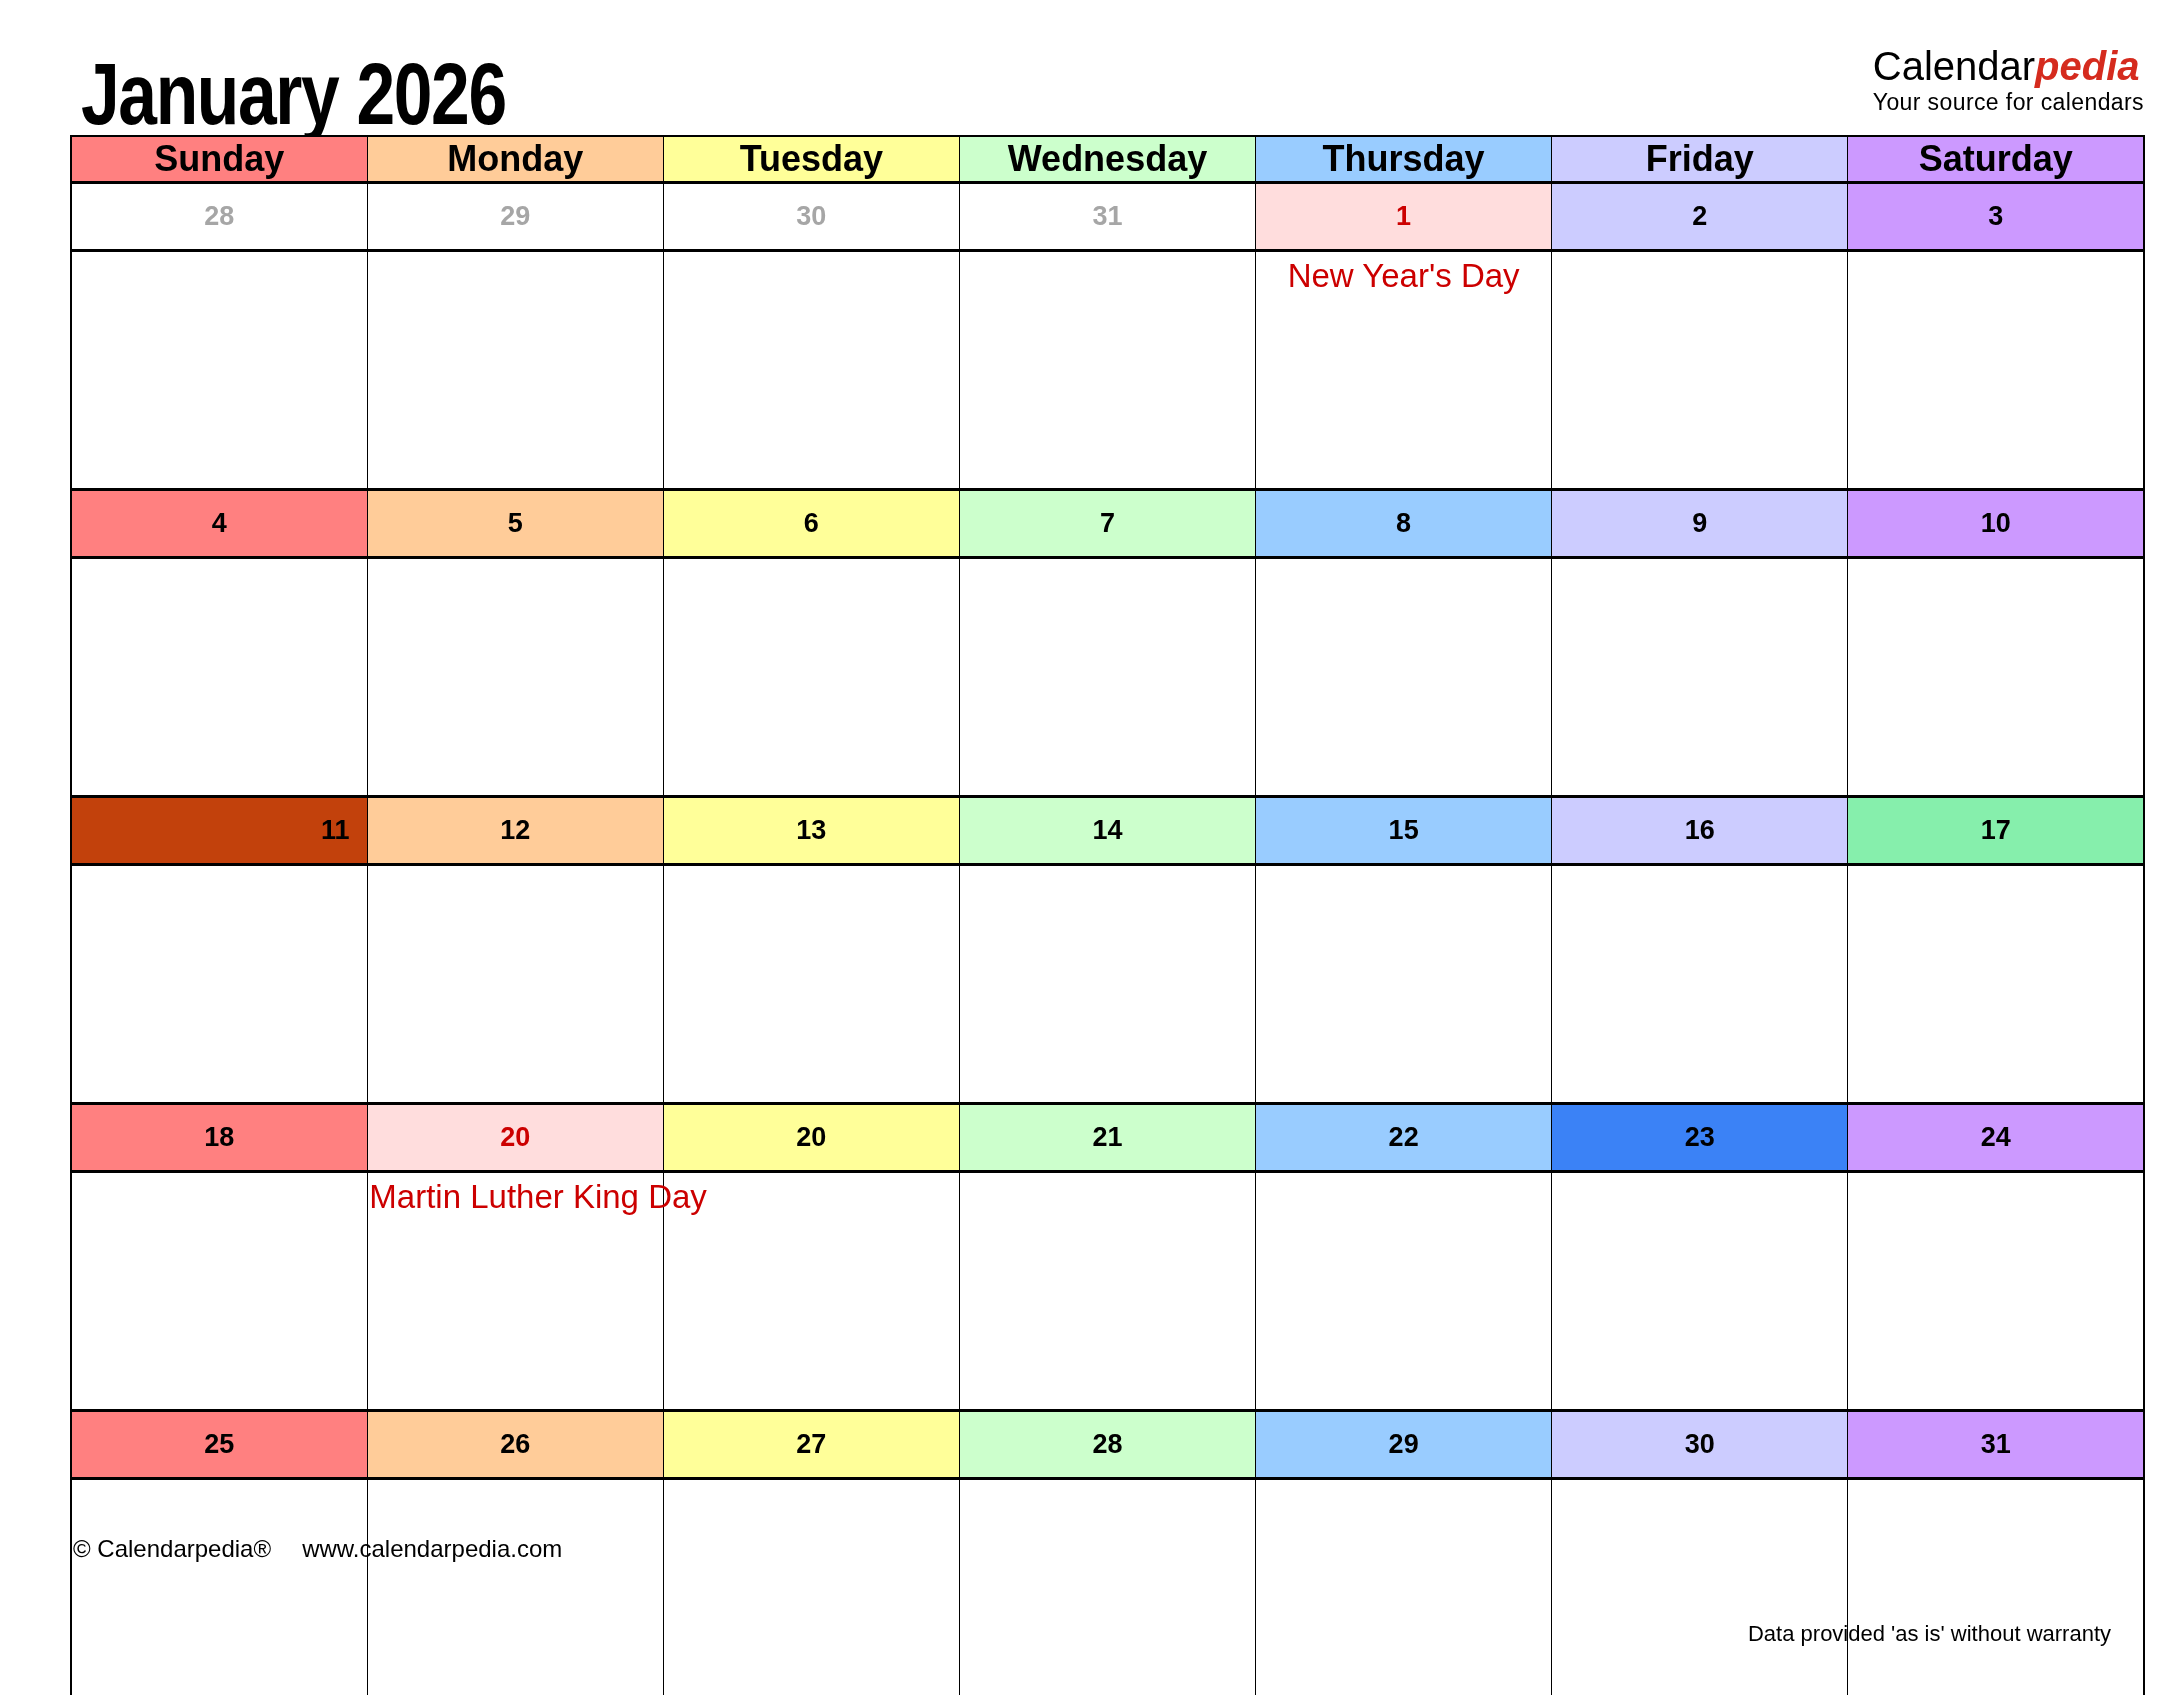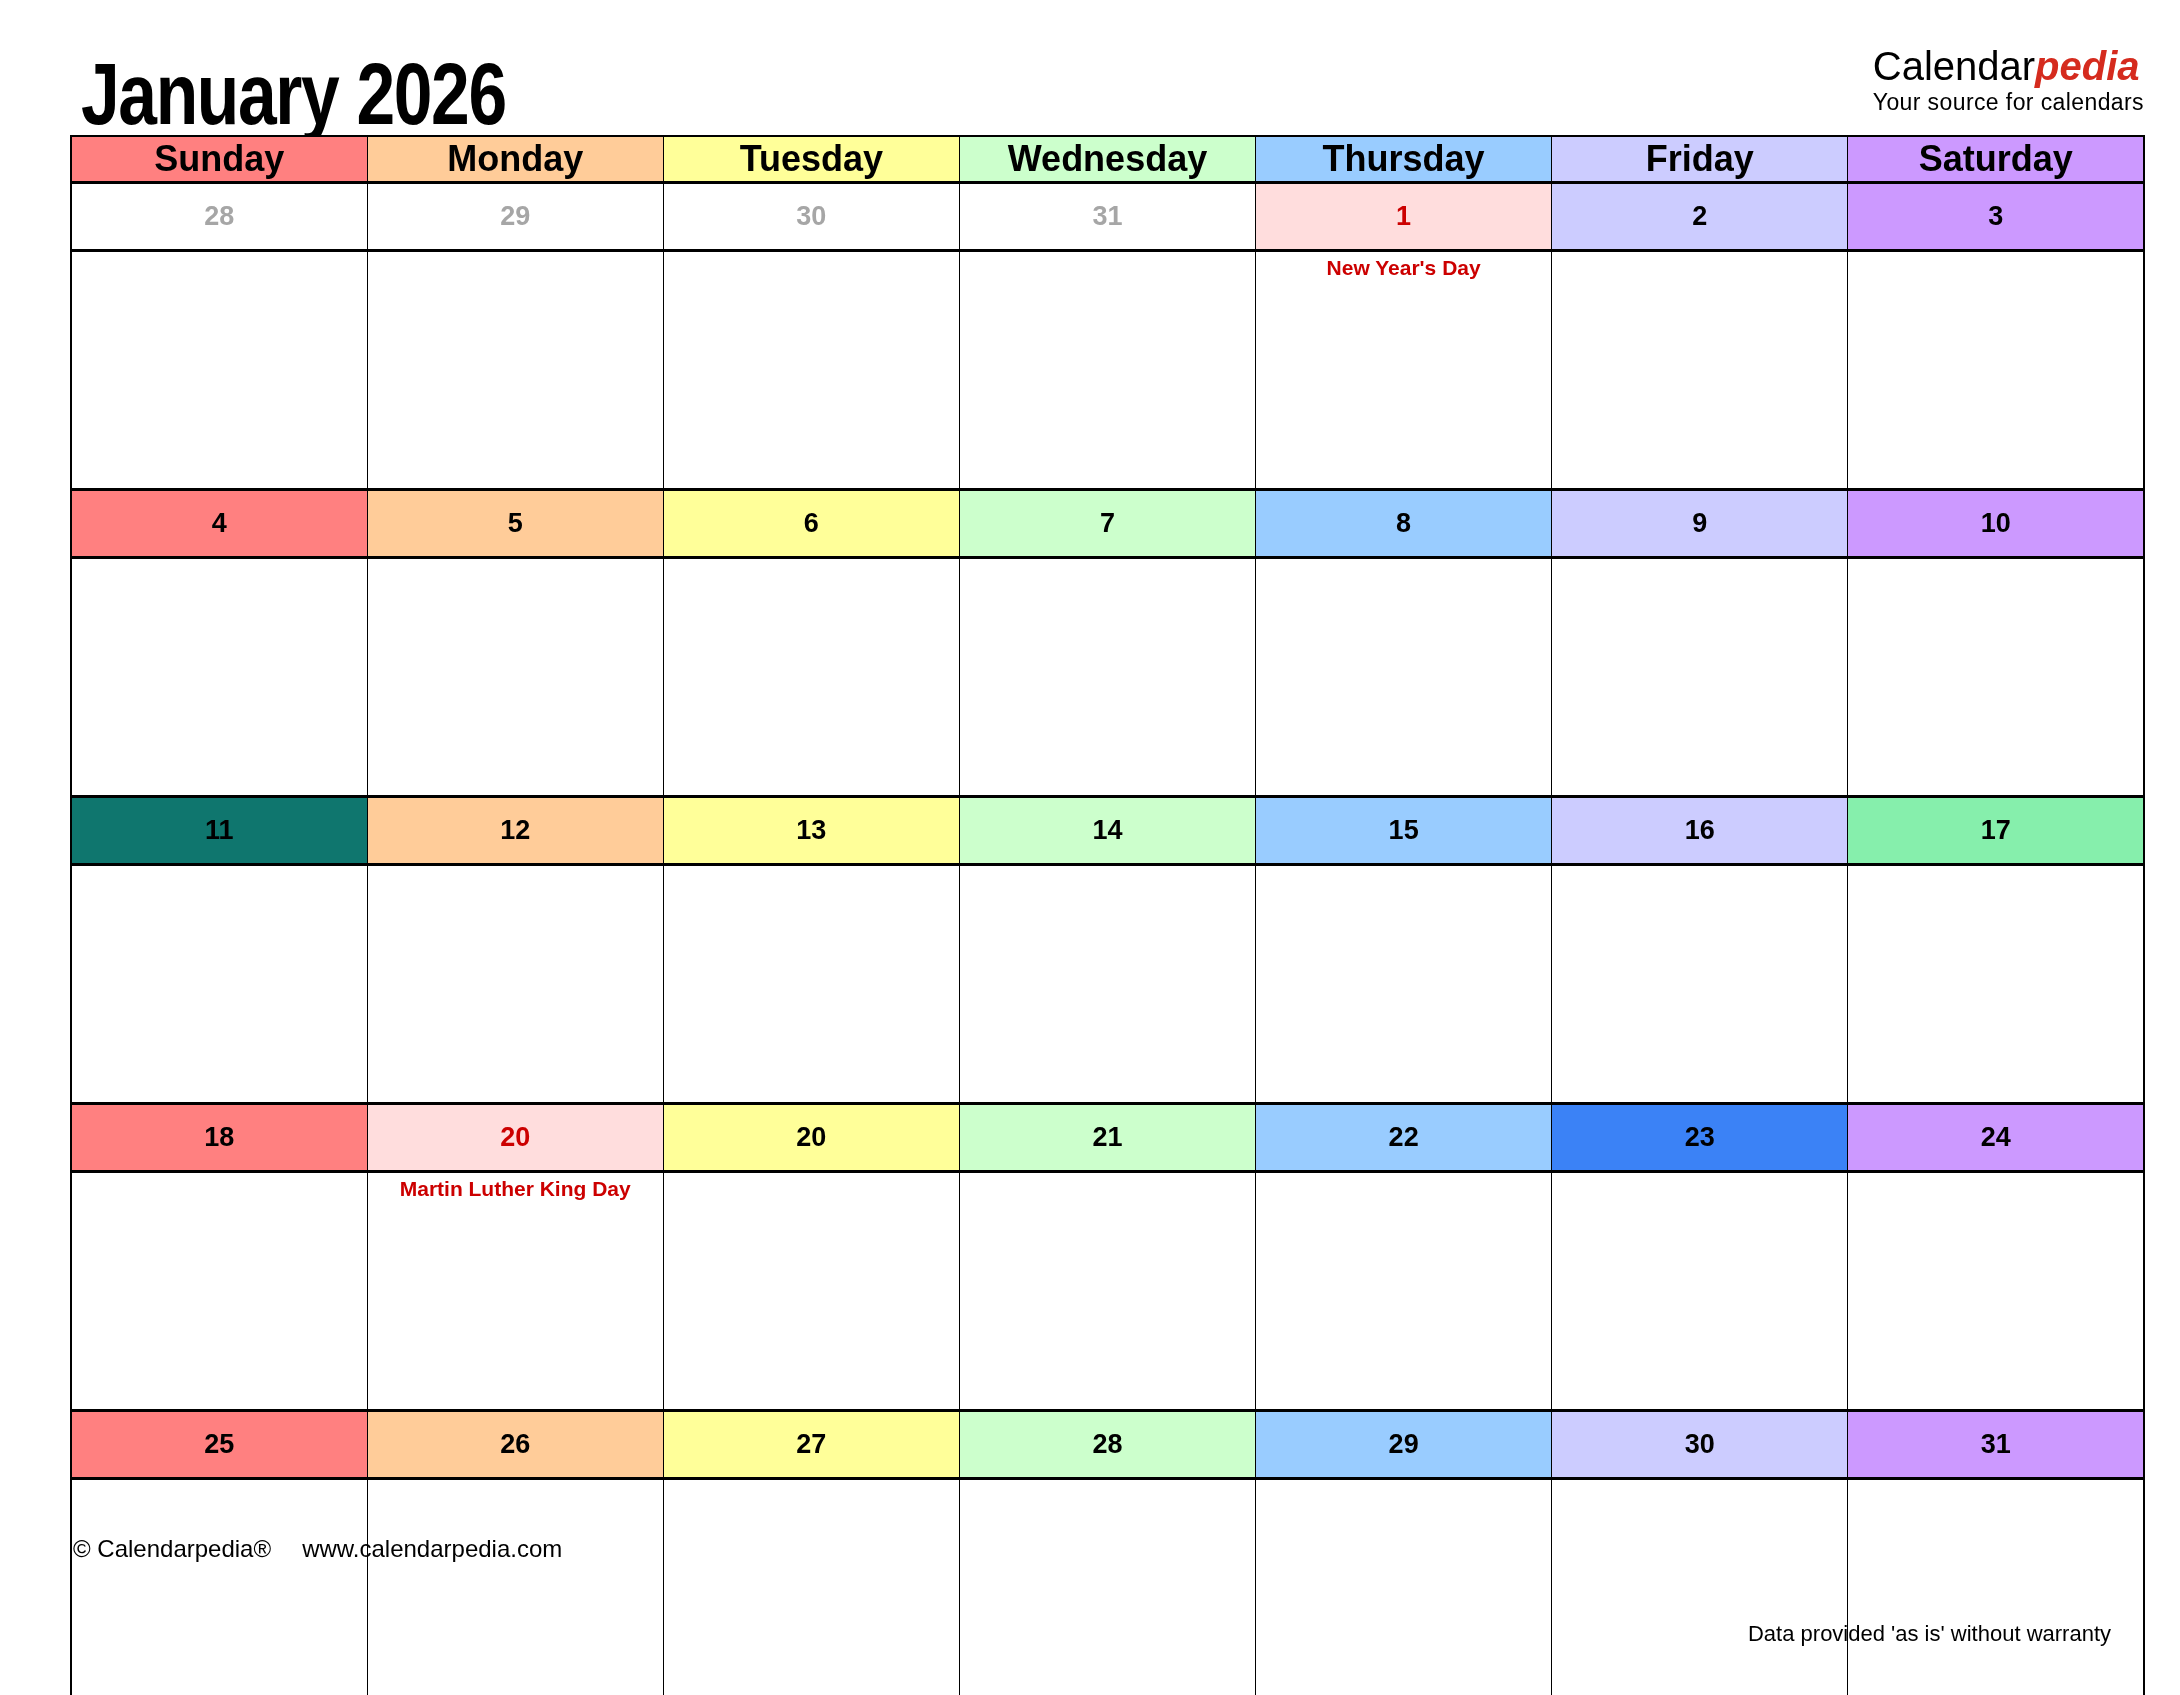--- a/index.html
+++ b/index.html
@@ -63,22 +63,22 @@
   tr.body-row td {
     height: 239px;
     border: 1.7px solid #000;
     vertical-align: top;
     text-align: center;
     padding: 3.4px 1.7px 0;
     background: #fff;
   }
   .holiday-label {
     display: inline-block;
-    font-size: 21px;
-    font-weight: 700;
+    font-size: 33px;
+    font-weight: 400;
     line-height: 1.25;
     white-space: nowrap;
   }
   .footer-left {
     position: absolute;
     left: 73px; top: 1535px;
     font-size: 24px;
     white-space: nowrap;
   }
   .footer-left .url { margin-left: 31px; }
@@ -142,21 +142,21 @@
       <tr class="body-row">
         <td class="body-cell"></td>
         <td class="body-cell"></td>
         <td class="body-cell"></td>
         <td class="body-cell"></td>
         <td class="body-cell"></td>
         <td class="body-cell"></td>
         <td class="body-cell"></td>
       </tr>
       <tr class="date-row">
-        <td class="date-cell" style="background: #0f766e;"><span class="date-num">11</span></td>
+        <td class="date-cell" style="background: #c2410c; text-align: right;"><span class="date-num">11</span></td>
         <td class="date-cell" style="background: rgb(255, 204, 153);"><span class="date-num">12</span></td>
         <td class="date-cell" style="background: rgb(255, 255, 153);"><span class="date-num">13</span></td>
         <td class="date-cell" style="background: rgb(204, 255, 204);"><span class="date-num">14</span></td>
         <td class="date-cell" style="background: rgb(153, 204, 255);"><span class="date-num">15</span></td>
         <td class="date-cell" style="background: rgb(204, 204, 255);"><span class="date-num">16</span></td>
         <td class="date-cell" style="background: #86efac;"><span class="date-num">17</span></td>
       </tr>
       <tr class="body-row">
         <td class="body-cell"></td>
         <td class="body-cell"></td>

